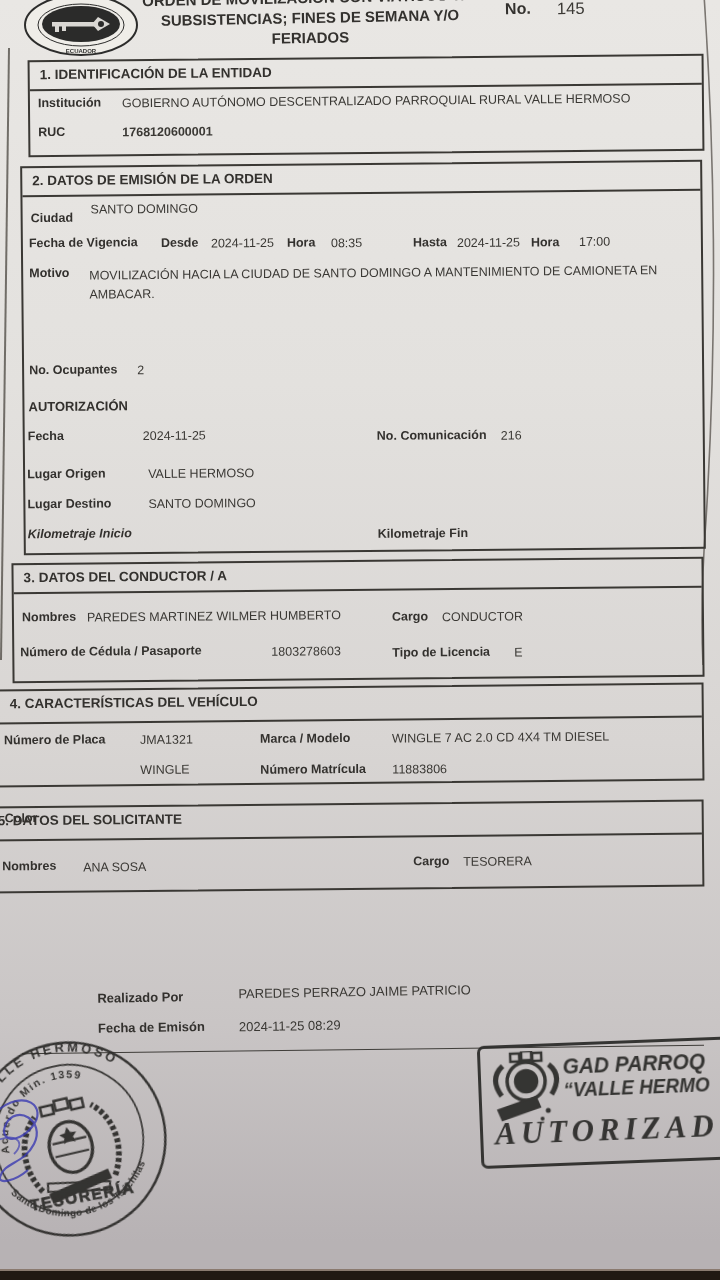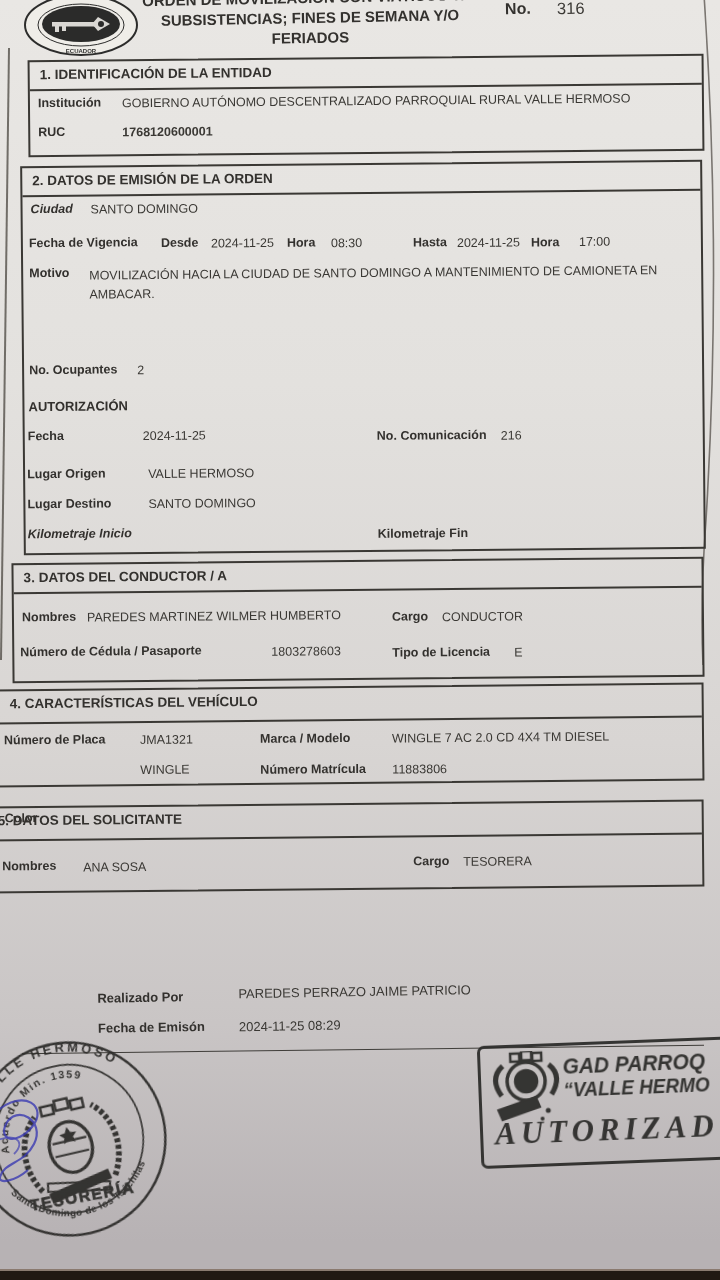--- a/index.html
+++ b/index.html
@@ -51,42 +51,42 @@
       <rect x="40" y="29" width="4" height="5" fill="#d8d6d2"></rect>
       <text font-size="6" font-weight="700" fill="#1e1e1e" text-anchor="middle" x="59" y="56">ECUADOR</text>
     </svg>
 
     <div class="title-wrap">
       <div class="title-line">ORDEN DE MOVILIZACIÓN CON VIÁTICOS Y/O</div>
       <div class="title-line">SUBSISTENCIAS; FINES DE SEMANA Y/O</div>
       <div class="title-line">FERIADOS</div>
     </div>
     <div class="lbl" style="left:505px;top:0px;font-size:16px;transform:rotate(-1deg);">No.</div>
-    <div class="val" style="left:557px;top:-1px;font-size:16.5px;transform:rotate(-1deg);">316</div>
+    <div class="val" style="left:557px;top:-1px;font-size:16.5px;transform:rotate(-1deg);">145</div>
 
     <div class="sec" style="left:28px;top:57px;width:672px;height:93px;">
       <div class="sec-title">1. IDENTIFICACIÓN DE LA ENTIDAD</div>
       <div class="rule"></div>
       <div class="lbl" style="left:8px;top:34px;">Institución</div>
       <div class="val" style="left:92px;top:35px;">GOBIERNO AUTÓNOMO DESCENTRALIZADO PARROQUIAL RURAL VALLE HERMOSO</div>
       <div class="lbl" style="left:8px;top:63px;">RUC</div>
       <div class="val" style="left:92px;top:64px;font-weight:bold;">1768120600001</div>
     </div>
 
     <div class="sec" style="left:22px;top:163px;width:678px;height:385px;">
       <div class="sec-title">2. DATOS DE EMISIÓN DE LA ORDEN</div>
       <div class="rule"></div>
-      <div class="lbl" style="left:8px;top:34px;font-style:italic;">Ciudad</div>
+      <div class="lbl" style="left:8px;top:43px;">Ciudad</div>
       <div class="val" style="left:68px;top:35px;">SANTO DOMINGO</div>
 
       <div class="lbl" style="left:6px;top:68px;">Fecha de Vigencia</div>
       <div class="lbl" style="left:138px;top:69px;">Desde</div>
       <div class="val" style="left:188px;top:70px;">2024-11-25</div>
       <div class="lbl" style="left:264px;top:70px;">Hora</div>
-      <div class="val" style="left:308px;top:71px;">08:30</div>
+      <div class="val" style="left:308px;top:71px;">08:35</div>
       <div class="lbl" style="left:390px;top:71px;">Hasta</div>
       <div class="val" style="left:434px;top:72px;">2024-11-25</div>
       <div class="lbl" style="left:508px;top:72px;">Hora</div>
       <div class="val" style="left:556px;top:72px;">17:00</div>
 
       <div class="lbl" style="left:6px;top:98px;">Motivo</div>
       <div class="val" style="left:66px;top:99px;width:600px;white-space:normal;line-height:1.55;">MOVILIZACIÓN HACIA LA CIUDAD DE SANTO DOMINGO A MANTENIMIENTO DE CAMIONETA EN AMBACAR.</div>
 
       <div class="lbl" style="left:5px;top:195px;text-align:center;">No. Ocupantes</div>
       <div class="val" style="left:113px;top:196px;">2</div>

